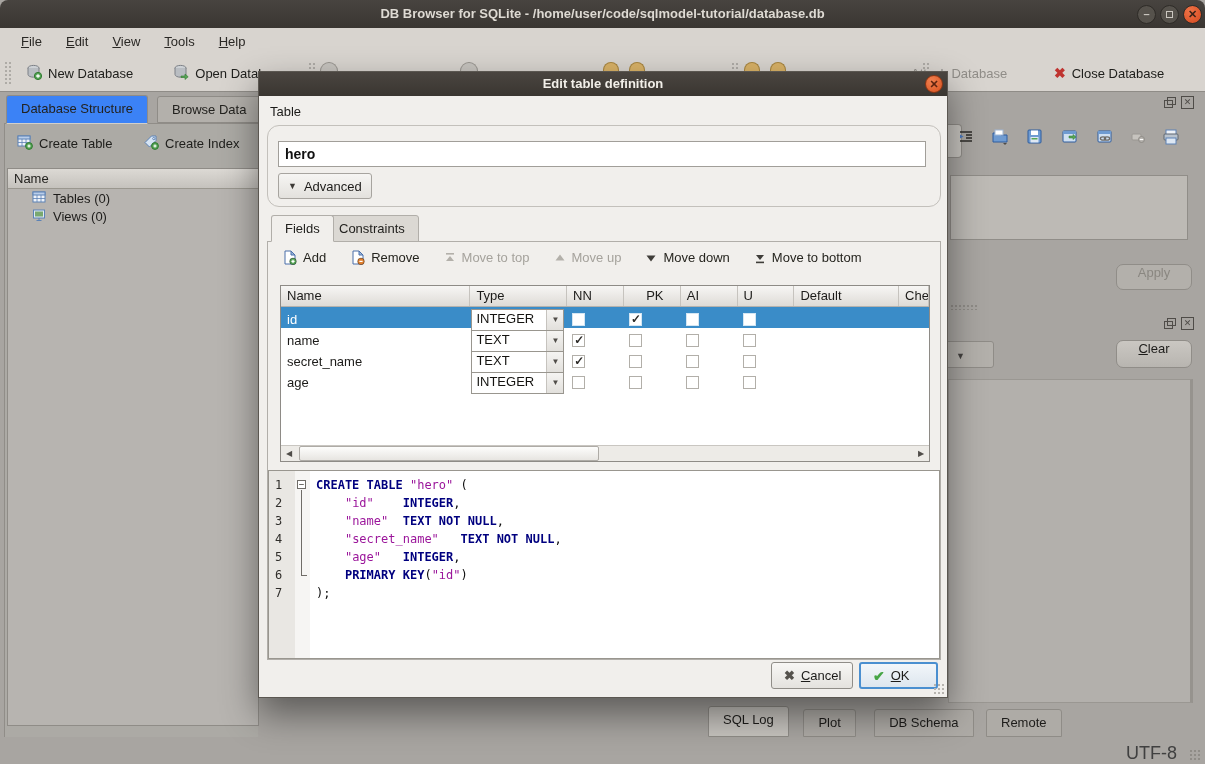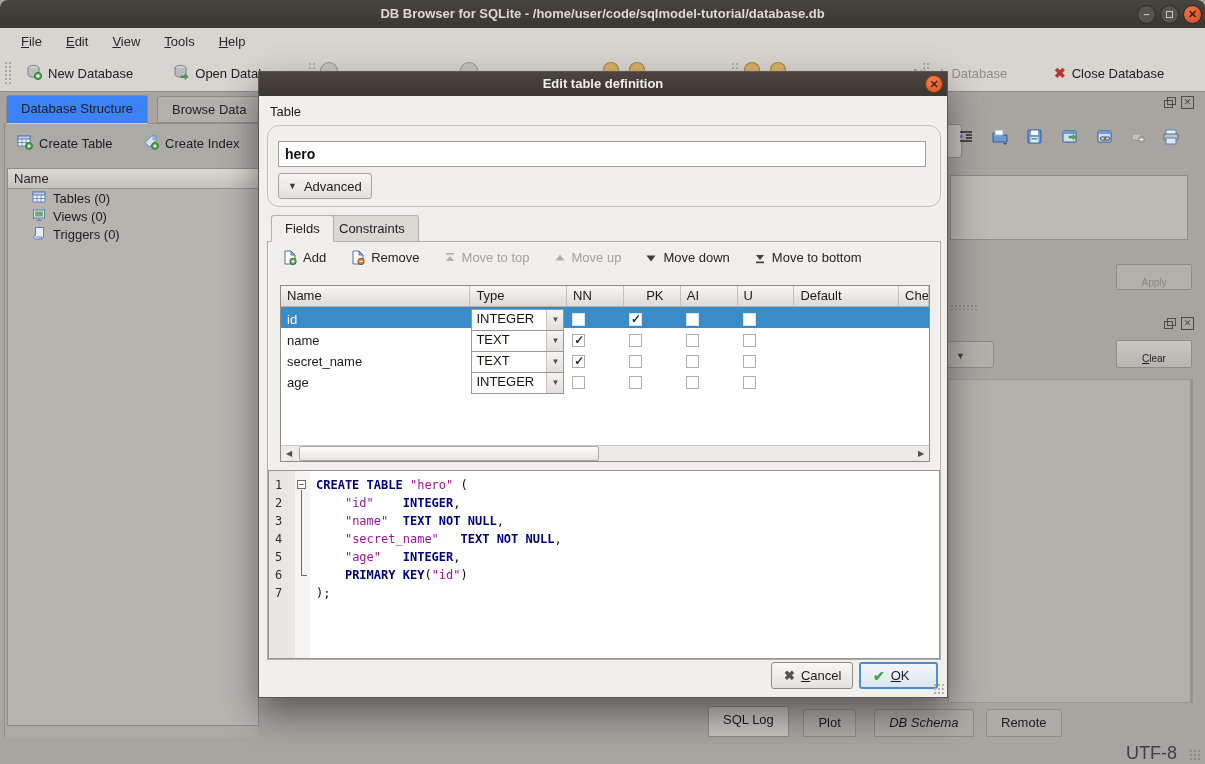--- a/index.html
+++ b/index.html
@@ -56,22 +56,22 @@
   
   .dock-btn{position:absolute;width:13px;height:13px}
   .dock-restore::before{content:"";position:absolute;left:1px;top:4px;width:7px;height:6px;border:1px solid #4f4c48;background:#a8a5a1}
   .dock-restore::after{content:"";position:absolute;left:4px;top:1px;width:7px;height:6px;border:1px solid #4f4c48}
   .dock-close{border:1px solid #4f4c48;color:#4f4c48;font-size:9px;line-height:11px;text-align:center}
   #dock-toolbar{position:absolute;left:958px;top:128px;display:flex;gap:17px;align-items:center}
   .btn-remnant{position:absolute;left:948px;top:124px;width:14px;height:34px;background:#c6c3be;
     border:1px solid #8f8c87;border-left:none;border-radius:0 4px 4px 0}
   #dock-listbox{position:absolute;left:950px;top:175px;width:238px;height:65px;
     background:#bdbab5;border:1px solid #908d88}
-  .flatbtn{position:absolute;border:1px solid #908d88;border-radius:2px;text-align:center;
-    padding-top:12px;font-size:10px}
+  .flatbtn{position:absolute;border:1px solid #908d88;border-radius:7px;text-align:center;
+    padding-top:0;font-size:13px}
   #apply-btn{left:1116px;top:264px;width:76px;height:26px;background:#b3b0ab;color:#8a8781}
   #clear-btn{left:1116px;top:340px;width:76px;height:28px;
     background:linear-gradient(#cac7c2,#b8b5b0);color:#1d1c1a}
   .dots-h{position:absolute;left:950px;top:304px;width:28px;height:6px;
     background-image:radial-gradient(#8f8c87 1px,transparent 1.2px);background-size:4px 4px}
   #log-combo{position:absolute;left:944px;top:341px;width:50px;height:27px;background:#b3b0ab;
     border:1px solid #8f8c87;border-radius:3px}
   #log-combo .arr{position:absolute;right:28px;top:9px;font-size:9px;color:#444240}
   #log-area{position:absolute;left:948px;top:379px;width:245px;height:324px;
     background:#b3b0ac;border:1px solid #9a9792;border-right:3px solid #96938e}
@@ -267,27 +267,20 @@
             </svg></span>
           <span>Tables (0)</span>
         </div>
         <div class="tree-item">
           <span><svg width="14" height="14" viewBox="0 0 14 14">
               <rect x="1.5" y="2" width="11" height="8" fill="#dfeaf6" stroke="#5c82b5"></rect>
               <rect x="3" y="3.5" width="8" height="5" fill="#79a86f"></rect>
               <path d="M7 10v2M4.5 12.5h5" stroke="#5c82b5"></path>
             </svg></span>
           <span>Views (0)</span>
-        </div>
-        <div class="tree-item">
-          <span><svg width="14" height="14" viewBox="0 0 14 14">
-              <path d="M3.5 1.5h8v10l-2 1.5h-6a1.8 1.8 0 0 1 0-3.6V1.5z" fill="#e6edf6" stroke="#5c82b5"></path>
-              <path d="M3.5 11h6v2" fill="none" stroke="#5c82b5"></path>
-            </svg></span>
-          <span>Triggers (0)</span>
         </div>
       </div>
   </div>
 </div>
 
 <div class="dock-btn dock-restore" style="left:1163px;top:96px"></div>
 <div class="dock-btn dock-close" style="left:1181px;top:96px">✕</div>
 <div class="btn-remnant"></div>
 <div id="dock-toolbar">
     <span><svg width="16" height="16" viewBox="0 0 16 16">
@@ -566,14 +559,14 @@
   </div>
   <div class="dlg-btn" id="ok-btn">
     <span class="checkmark">✔</span>
     <span><u>O</u>K</span>
   </div>
   <div class="dlg-grip"></div>
 </div>
 
 <div class="btab active" style="left: 708px;">SQL Log</div>
 <div class="btab" style="left: 803.4px;">Plot</div>
-<div class="btab" style="left: 874.2px; font-style: italic;">DB Schema</div>
+<div class="btab" style="left: 874.2px;">DB Schema</div>
 <div class="btab" style="left: 986px;">Remote</div>
 
 </body></html>

